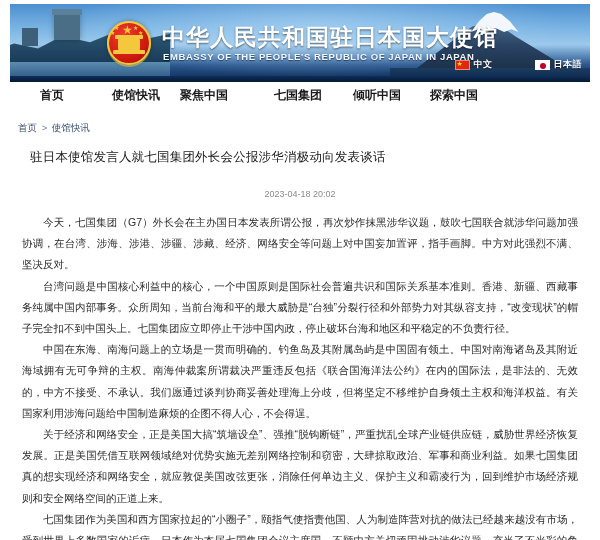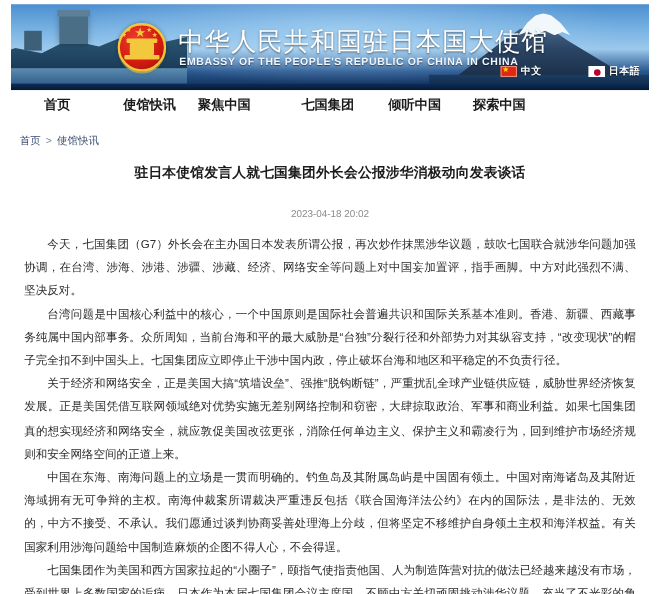--- a/index.html
+++ b/index.html
@@ -118,21 +118,21 @@
   .emblem .s4 { left: 5px; top: 12px; font-size: 6px; }
   .emblem .ears {
     position: absolute; left: 0; top: 2px; width: 48px; height: 50px;
     border: 2px solid transparent;
     border-radius: 50%;
     box-shadow: inset 0 0 0 2px rgba(243,200,60,.55);
   }
 
   .banner-title-cn {
     position: absolute; left: 152px; top: 18px;
-    font-size: 23px; font-weight: normal; color: #ffffff;
+    font-size: 23px; font-weight: bold; color: #ffffff;
     letter-spacing: 1px;
     text-shadow: 0 1px 2px rgba(0,0,0,.55);
     white-space: nowrap;
     font-family: "Liberation Serif", "DejaVu Serif", serif;
   }
   .banner-title-en {
     position: absolute; left: 153px; top: 47px;
     font-size: 9.5px; font-weight: bold; color: #f0f6ff;
     letter-spacing: .6px; white-space: nowrap;
     text-shadow: 0 1px 1px rgba(0,0,0,.5);
@@ -194,22 +194,21 @@
     position: absolute; left: 18px; top: 122px;
     font-size: 9.5px; color: #4a5a78;
     white-space: nowrap;
   }
   .breadcrumb .crumb { color: #3b4e73; cursor: pointer; }
   .breadcrumb .sep { color: #6d7c96; margin: 0 2px; }
 
   
   .article { position: absolute; left: 0; top: 140px; width: 600px; }
   .article-title {
-    text-align: center;
-    font-size: 12.5px; font-weight: bold; color: #1b1b1b;
+    font-size: 12.5px; font-weight: normal; color: #1b1b1b;
     letter-spacing: .2px;
     font-family: "Liberation Sans", "DejaVu Sans", sans-serif;
     padding: 9px 30px 0 30px;
   }
   .article-date {
     text-align: center;
     font-size: 9px; color: #8b8b8b;
     margin-top: 23px;
   }
   .article-body {
@@ -253,21 +252,21 @@
       <div class="ears"></div>
       <div class="gate"></div>
       <div class="star s0">★</div>
       <div class="star s1">★</div>
       <div class="star s2">★</div>
       <div class="star s3">★</div>
       <div class="star s4">★</div>
     </div>
 
     <div class="banner-title-cn">中华人民共和国驻日本国大使馆</div>
-    <div class="banner-title-en">EMBASSY OF THE PEOPLE'S REPUBLIC OF CHINA IN CHINA</div>
+    <div class="banner-title-en">EMBASSY OF THE PEOPLE'S REPUBLIC OF JAPAN IN JAPAN</div>
 
     <div class="lang-switch">
       <div class="lang-item">
         <span class="flag-cn"></span>
         <span class="label">中文</span>
       </div>
       <div class="lang-item">
         <span class="flag-jp"></span>
         <span class="label">日本語</span>
       </div>
@@ -290,19 +289,19 @@
     <span class="sep">&gt;</span>
     <span class="crumb">使馆快讯</span>
   </div>
 
   <div class="article">
     <div class="article-title">驻日本使馆发言人就七国集团外长会公报涉华消极动向发表谈话</div>
     <div class="article-date">2023-04-18 20:02</div>
     <div class="article-body">
       <p class="para">今天，七国集团（G7）外长会在主办国日本发表所谓公报，再次炒作抹黑涉华议题，鼓吹七国联合就涉华问题加强协调，在台湾、涉海、涉港、涉疆、涉藏、经济、网络安全等问题上对中国妄加置评，指手画脚。中方对此强烈不满、坚决反对。</p>
       <p class="para">台湾问题是中国核心利益中的核心，一个中国原则是国际社会普遍共识和国际关系基本准则。香港、新疆、西藏事务纯属中国内部事务。众所周知，当前台海和平的最大威胁是“台独”分裂行径和外部势力对其纵容支持，“改变现状”的帽子完全扣不到中国头上。七国集团应立即停止干涉中国内政，停止破坏台海和地区和平稳定的不负责行径。</p>
+      <p class="para">中国在东海、南海问题上的立场是一贯而明确的。钓鱼岛及其附属岛屿是中国固有领土。中国对南海诸岛及其附近海域拥有无可争辩的主权。南海仲裁案所谓裁决严重违反包括《联合国海洋法公约》在内的国际法，是非法的、无效的，中方不接受、不承认。我们愿通过谈判协商妥善处理海上分歧，但将坚定不移维护自身领土主权和海洋权益。有关国家利用涉海问题给中国制造麻烦的企图不得人心，不会得逞。</p>
       <p class="para">关于经济和网络安全，正是美国大搞“筑墙设垒”、强推“脱钩断链”，严重扰乱全球产业链供应链，威胁世界经济恢复发展。正是美国凭借互联网领域绝对优势实施无差别网络控制和窃密，大肆掠取政治、军事和商业利益。如果七国集团真的想实现经济和网络安全，就应敦促美国改弦更张，消除任何单边主义、保护主义和霸凌行为，回到维护市场经济规则和安全网络空间的正道上来。</p>
-      <p class="para">中国在东海、南海问题上的立场是一贯而明确的。钓鱼岛及其附属岛屿是中国固有领土。中国对南海诸岛及其附近海域拥有无可争辩的主权。南海仲裁案所谓裁决严重违反包括《联合国海洋法公约》在内的国际法，是非法的、无效的，中方不接受、不承认。我们愿通过谈判协商妥善处理海上分歧，但将坚定不移维护自身领土主权和海洋权益。有关国家利用涉海问题给中国制造麻烦的企图不得人心，不会得逞。</p>
       <p class="para">七国集团作为美国和西方国家拉起的“小圈子”，颐指气使指责他国、人为制造阵营对抗的做法已经越来越没有市场，受到世界上多数国家的诟病。日本作为本届七国集团会议主席国，不顾中方关切顽固挑动涉华议题，充当了不光彩的角色。我们严正敦促日方停止在国际关系和地缘政治上挑拨撮弄的伎俩，不要在损害中日关系的错误方向上越走越远。</p>
     </div>
   </div>
 
 </div>
 
 </body></html>

